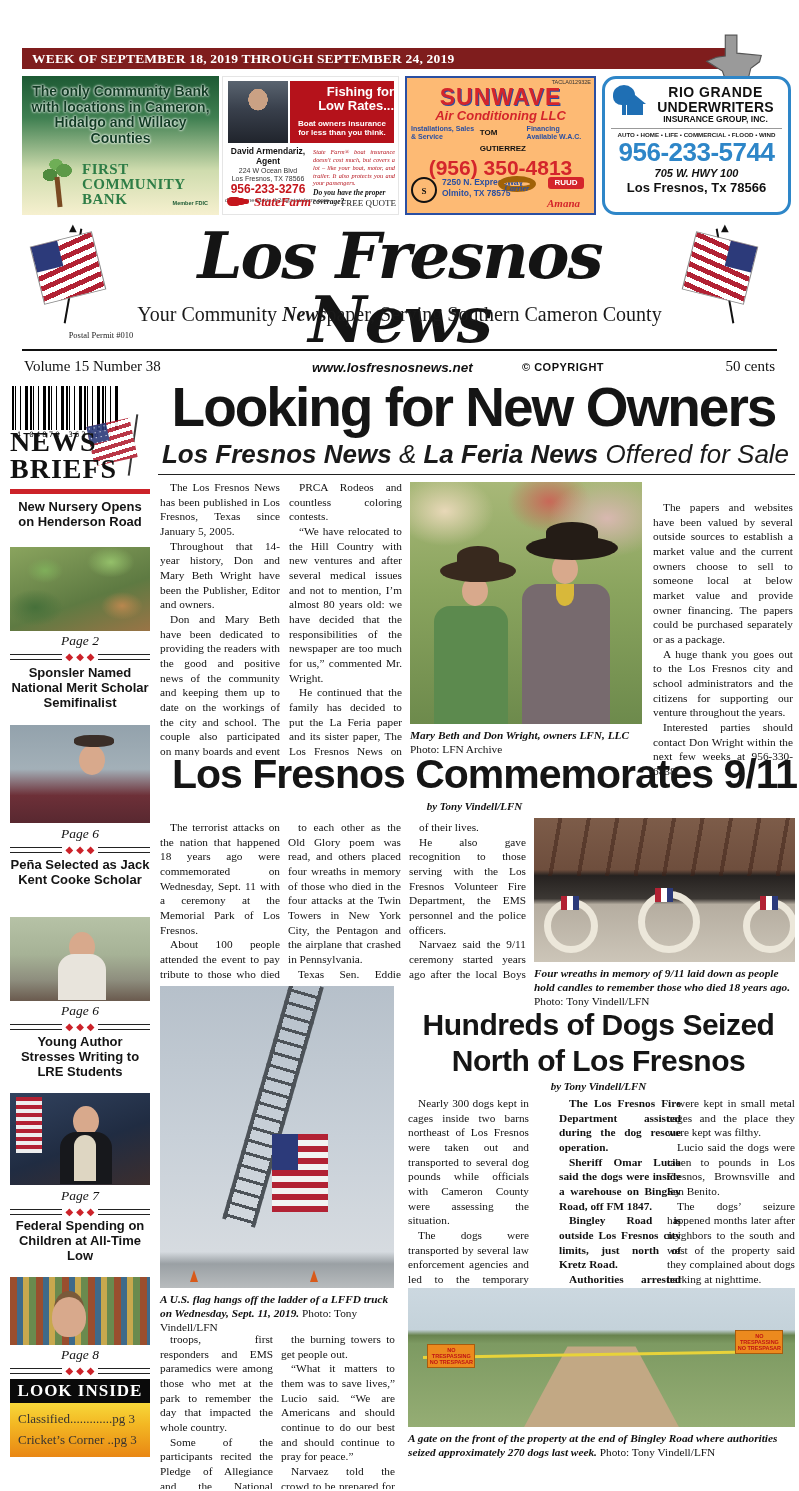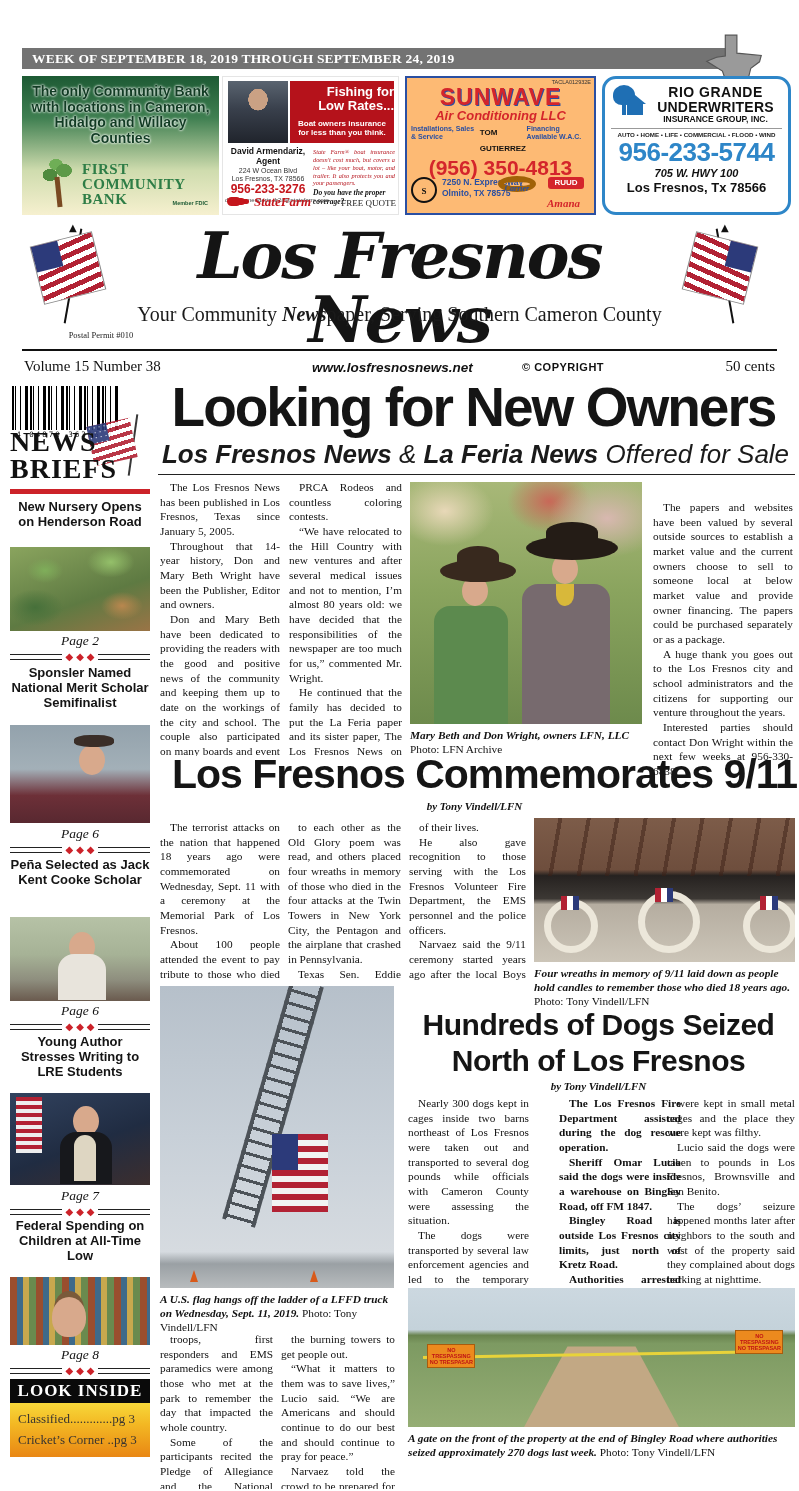--- a/index.html
+++ b/index.html
@@ -1,21 +1,21 @@
 <!DOCTYPE html>
 <html><head>
 <meta charset="utf-8">
 <style>
   html,body{margin:0;padding:0;background:#e9e9e9;}
   .page{position:relative;width:799px;height:1491px;background:#fff;margin:0 auto;
         font-family:"Liberation Serif",serif;color:#111;overflow:hidden;}
   [data-interactable]{box-sizing:border-box;}
 
   
-  .datebar{position:absolute;left:22px;top:48px;width:714px;height:21px;background:#737373;
+  .datebar{position:absolute;left:22px;top:48px;width:714px;height:21px;background:#7f1d1d;
            color:#fff;font:bold 13.5px/21px "Liberation Serif",serif;padding-left:10px;letter-spacing:.2px;}
   .texas{position:absolute;left:697px;top:34px;width:74px;height:58px;}
 
   
   .ad{position:absolute;top:76px;height:139px;overflow:hidden;}
   .ad-fcb{left:22px;width:197px;background:linear-gradient(180deg,#1d5a34 0%,#3f7f51 30%,#cfdcae 68%,#f6f0cf 100%);}
   .fcb-head{font:bold 14px/1.12 "Liberation Sans",sans-serif;color:#123c24;text-align:center;padding:8px 6px 0;
             text-shadow:0 0 2px #fff,0 0 3px #fff;}
   .fcb-logo{position:absolute;left:8px;bottom:6px;width:182px;height:58px;}
   .fcb-tree-trunk{position:absolute;left:26px;bottom:2px;width:5px;height:30px;background:#7a4a22;transform:rotate(-6deg);}

